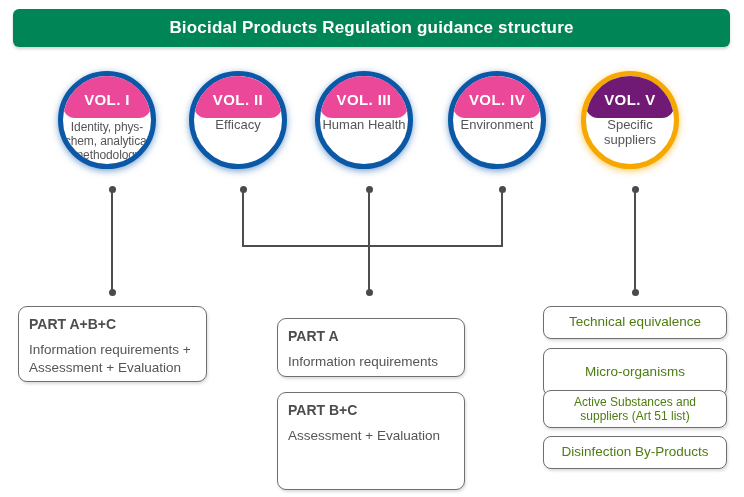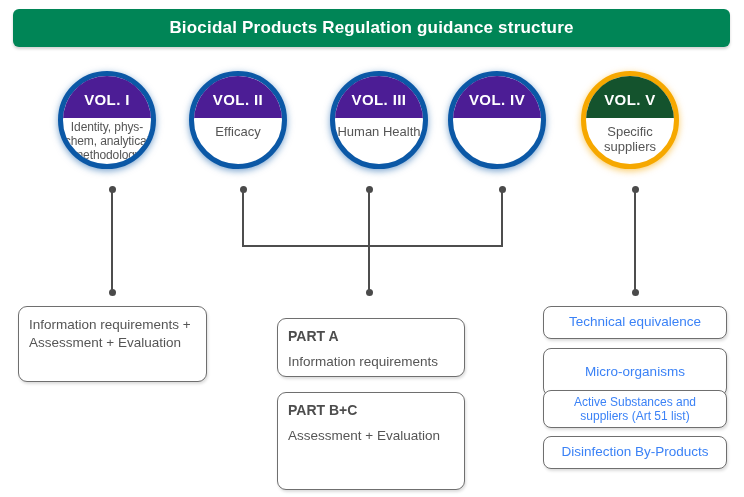--- a/index.html
+++ b/index.html
@@ -1,15 +1,15 @@
 <!DOCTYPE html>
 <html><head>
 <meta charset="utf-8">
 <style>
-  * { margin: 0; padding: 0; box-sizing: border-box; }
+  * { margin: 0; padding: 0; box-sizing: border-box; border-radius: 12px; }
   html, body { background: #ffffff; }
   body { font-family: "Liberation Sans", sans-serif; }
 
   .stage {
     position: relative;
     width: 744px;
     height: 497px;
     background: #ffffff;
     overflow: hidden;
   }
@@ -43,47 +43,46 @@
     box-shadow: 0 2px 7px rgba(11,88,166,0.55);
   }
   .circle.orange {
     border-color: #F6A800;
     box-shadow: 0 2px 7px rgba(246,168,0,0.6);
   }
   .circle-top {
     position: absolute;
     left: 0; top: 0; right: 0;
     height: 48%;
-    background: #4c1d95;
+    background: #ec4899;
     display: flex; align-items: center; justify-content: center;
   }
-  .circle.orange .circle-top { background: #14532d; }
+  .circle.orange .circle-top { background: #701a75; }
   .vol-label {
     color: #ffffff;
     font-weight: bold;
     font-size: 15px;
     letter-spacing: 0.4px;
     padding-top: 4px;
   }
   .circle-bottom {
     position: absolute;
     left: 0; top: 48%; right: 0; bottom: 0;
     display: flex; justify-content: center; align-items: flex-start;
     text-align: center;
     color: #555555;
     font-size: 13px;
     line-height: 1.15;
-    padding-top: 7px;
   }
   .circle-bottom .sub { width: 96px; }
   .circle.c1 .circle-bottom { font-size: 12px; padding-top: 3px; letter-spacing: -0.1px; }
 
   .circle.c1 { left: 58px; }
   .circle.c2 { left: 189px; }
-  .circle.c3 { left: 330px; }
+  .circle.c3 { left: 315px; }
   .circle.c4 { left: 448px; }
   .circle.c5 { left: 581px; }
 
   
   .dot {
     position: absolute;
     width: 7px; height: 7px;
     border-radius: 50%;
     background: #4a4a4a;
   }
@@ -122,21 +121,21 @@
   .guidance-box {
     position: absolute;
     left: 543px;
     width: 184px;
     background: #ffffff;
     border: 1.5px solid #6f6f6f;
     border-radius: 8px;
     display: flex; align-items: center; justify-content: center;
     text-align: center;
     font-size: 13.5px;
-    color: #3b82f6;
+    color: #4d7c0f;
     line-height: 1.2;
     box-shadow: 1px 2px 3px rgba(0,0,0,0.14);
     padding: 2px 8px;
   }
   .box-g1 { top: 306px; height: 33px; }
   .box-g2 { top: 348px; height: 48px; }
   .box-g3 { top: 390px; height: 38px; font-size: 12px; }
   .box-g4 { top: 436px; height: 33px; }
 </style>
 </head>
@@ -172,20 +171,23 @@
     </div>
     <div class="circle-bottom">
       <span class="sub">Human Health</span>
     </div>
   </div>
 
   <div class="circle c4">
     <div class="circle-top">
       <span class="vol-label">VOL. IV</span>
     </div>
+    <div class="circle-bottom">
+      <span class="sub">Environment</span>
+    </div>
   </div>
 
   <div class="circle c5 orange">
     <div class="circle-top">
       <span class="vol-label">VOL. V</span>
     </div>
     <div class="circle-bottom">
       <span class="sub">Specific suppliers</span>
     </div>
   </div>
@@ -201,20 +203,21 @@
   <div class="dot" style="left:631.5px; top:288.5px;"></div>
 
   <div class="line vline" style="left:111px; top:189px; height:102px;"></div>
   <div class="line vline" style="left:242px; top:189px; height:58px;"></div>
   <div class="line vline" style="left:368px; top:189px; height:102px;"></div>
   <div class="line vline" style="left:501px; top:189px; height:58px;"></div>
   <div class="line vline" style="left:634px; top:189px; height:102px;"></div>
   <div class="line hline" style="left:242px; top:245px; width:261px;"></div>
 
   <div class="part-box box-abc">
+    <div class="part-title">PART A+B+C</div>
     <div class="part-body">Information requirements + Assessment + Evaluation</div>
   </div>
 
   <div class="part-box box-a">
     <div class="part-title">PART A</div>
     <div class="part-body">Information requirements</div>
   </div>
 
   <div class="part-box box-bc">
     <div class="part-title">PART B+C</div>

